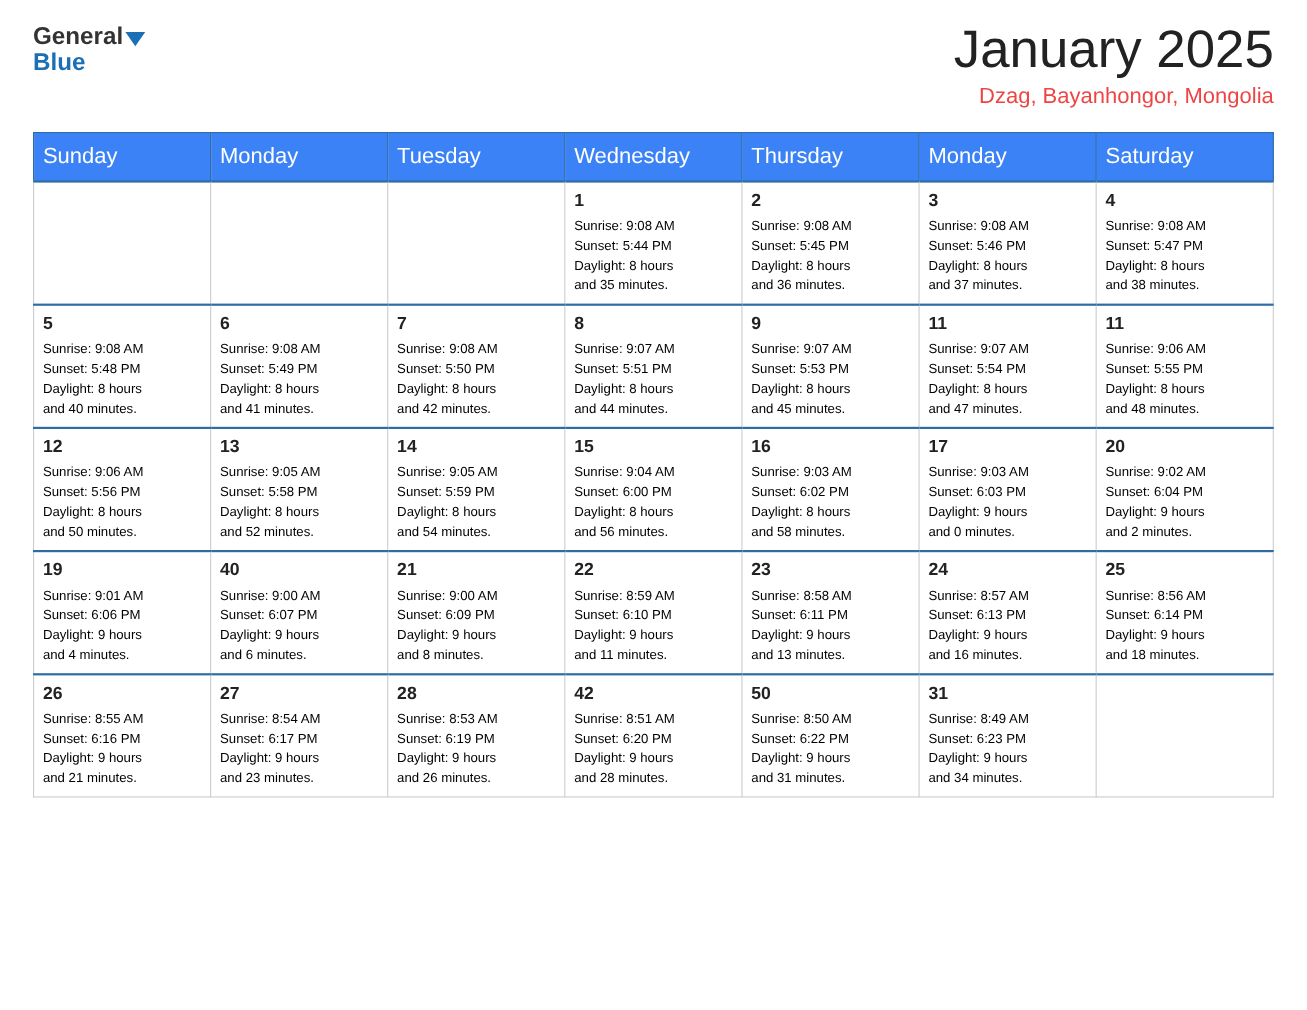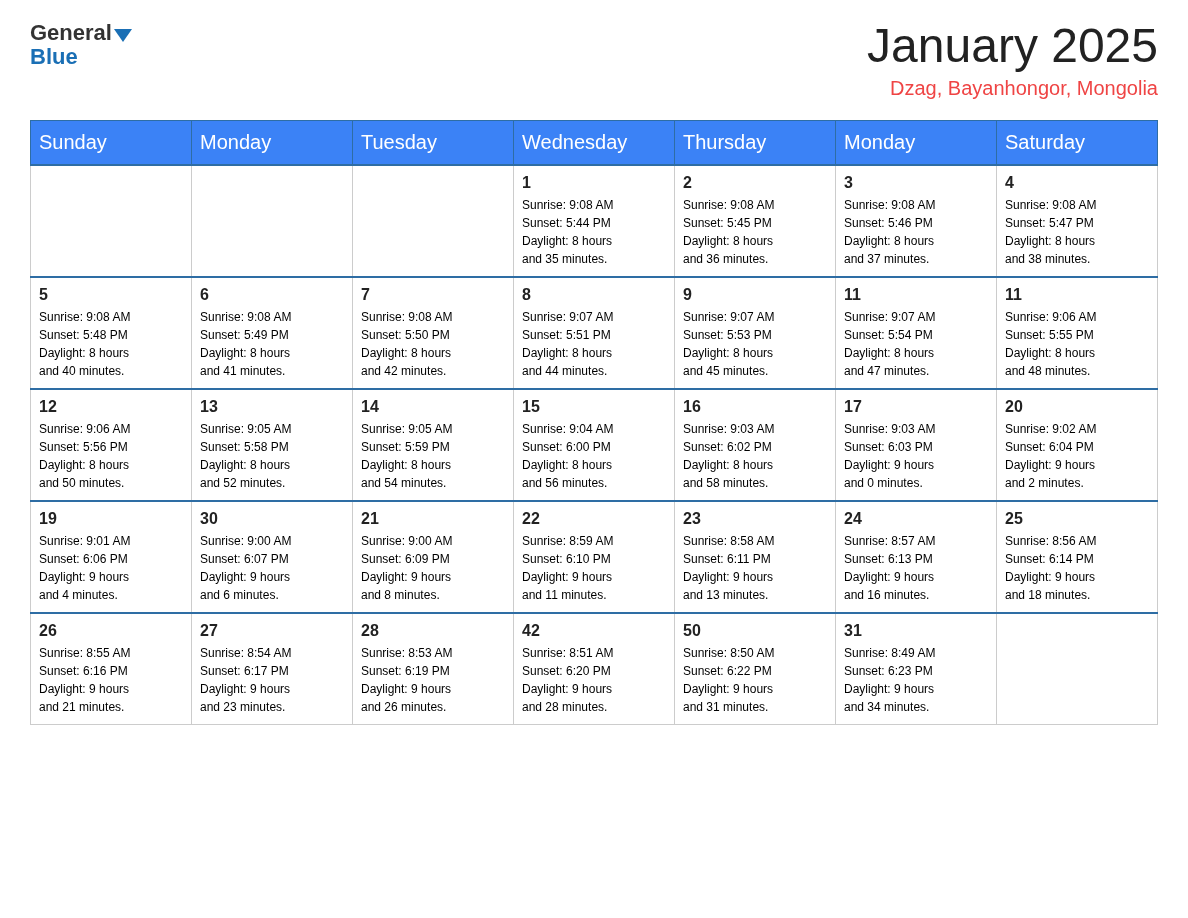--- a/index.html
+++ b/index.html
@@ -210,21 +210,21 @@
           <span class="day-number">20</span>
           <div class="day-info">Sunrise: 9:02 AM<br>Sunset: 6:04 PM<br>Daylight: 9 hours<br>and 2 minutes.</div>
         </td>
       </tr>
       <tr>
         <td>
           <span class="day-number">19</span>
           <div class="day-info">Sunrise: 9:01 AM<br>Sunset: 6:06 PM<br>Daylight: 9 hours<br>and 4 minutes.</div>
         </td>
         <td>
-          <span class="day-number">30</span>
+          <span class="day-number">40</span>
           <div class="day-info">Sunrise: 9:00 AM<br>Sunset: 6:07 PM<br>Daylight: 9 hours<br>and 6 minutes.</div>
         </td>
         <td>
           <span class="day-number">21</span>
           <div class="day-info">Sunrise: 9:00 AM<br>Sunset: 6:09 PM<br>Daylight: 9 hours<br>and 8 minutes.</div>
         </td>
         <td>
           <span class="day-number">22</span>
           <div class="day-info">Sunrise: 8:59 AM<br>Sunset: 6:10 PM<br>Daylight: 9 hours<br>and 11 minutes.</div>
         </td>

